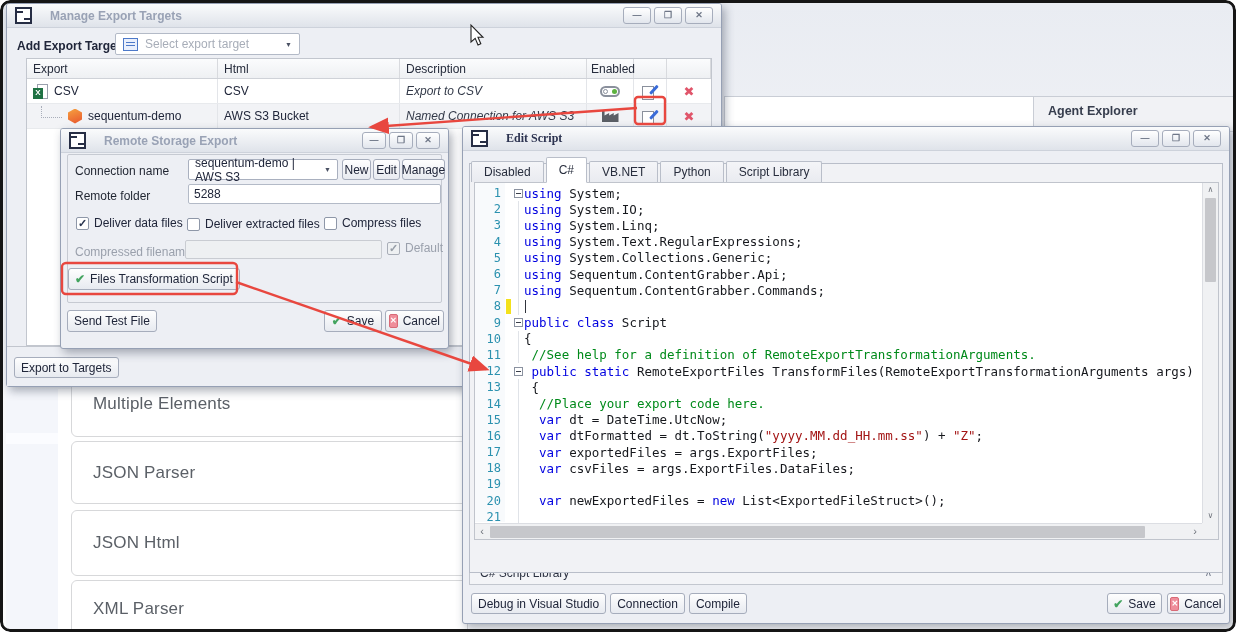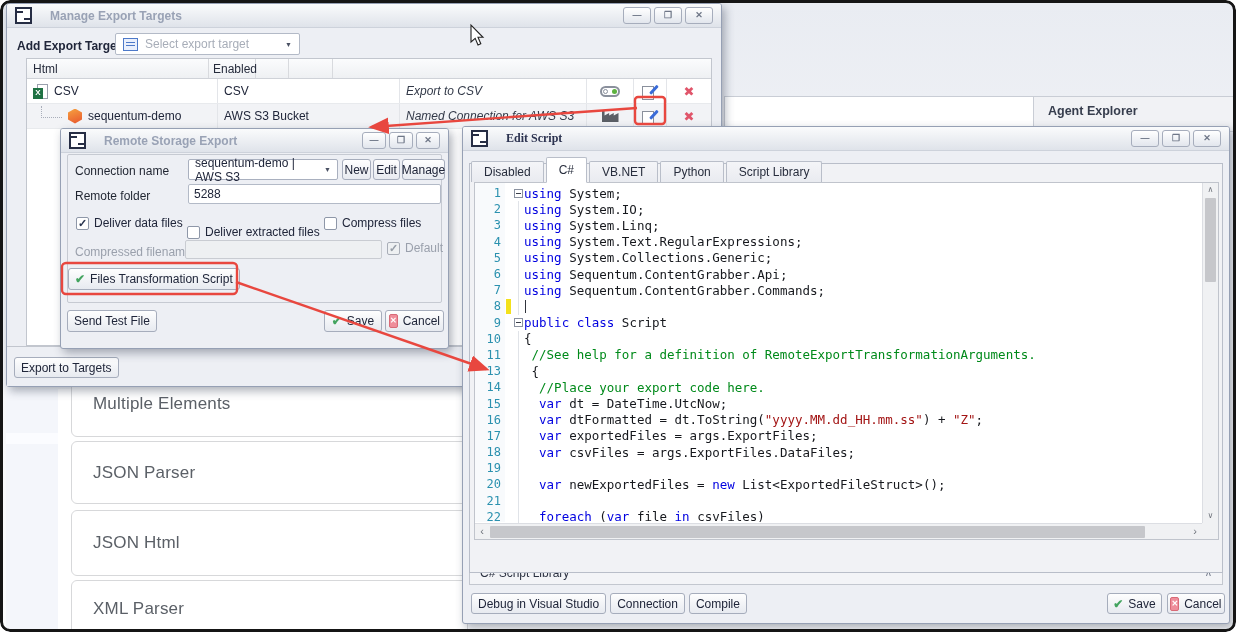--- a/index.html
+++ b/index.html
@@ -187,21 +187,23 @@
     </div>
     <div class="add-label">Add Export Target</div>
     <div class="select-drop">
       <span class="select-ic"></span>
       <span class="placeholder">Select export target</span>
       <span class="caret">▼</span>
     </div>
 
     <div class="mtable">
       <div class="mt-head">
+        <span class="c1">Export</span>
         <span class="c2">Html</span>
+        <span class="c3">Description</span>
         <span class="c4" style="width:47px;">Enabled</span>
         <span class="c5"></span>
         <span class="c6"></span>
       </div>
       <div class="mt-row">
         <span class="cell c1">
           <span class="xls">
               <span class="page"></span>
               <span class="block">X</span>
             </span>
@@ -274,21 +276,21 @@
     <button class="btn" style="position:absolute;left:312px;top:30px;width:27px;padding:0 2px;">Edit</button>
     <button class="btn" style="position:absolute;left:341px;top:30px;width:43px;padding:0 12px;">Manage</button>
 
     <div class="rlabel" style="left:14px;top:60px;">Remote folder</div>
     <input class="tinput" style="left: 127px; top: 55px; width: 253px; height: 20px;" readonly="" value="5288">
 
     <div class="cbrow" style="left:15px;top:87px;">
       <span class="cb">✓</span>
       <span>Deliver data files</span>
     </div>
-    <div class="cbrow" style="left:126px;top:96px;">
+    <div class="cbrow" style="left:126px;top:88px;">
       <span class="cb"></span>
       <span>Deliver extracted files</span>
     </div>
     <div class="cbrow" style="left:263px;top:87px;">
       <span class="cb"></span>
       <span>Compress files</span>
     </div>
 
     <div class="rlabel dis" style="left:14px;top:116px;">Compressed filename</div>
     <input class="tinput dis" style="left: 124px; top: 111px; width: 197px; height: 19px;" readonly="">
@@ -418,20 +420,28 @@
               </span>
               <span class="codetext"><span class="tk-pl">{</span></span>
             </div>
             <div class="code-line">
               <span class="ln">11</span>
               <span class="mark"></span>
               <span class="fold">
                 <span class="vl"></span>
               </span>
               <span class="codetext"><span class="tk-com"> //See help for a definition of RemoteExportTransformationArguments.</span></span>
+            </div>
+            <div class="code-line">
+              <span class="ln">12</span>
+              <span class="mark"></span>
+              <span class="fold">
+                <span class="fold-box"></span>
+              </span>
+              <span class="codetext"><span class="tk-pl"> </span><span class="tk-kw">public</span><span class="tk-pl"> </span><span class="tk-kw">static</span><span class="tk-pl"> RemoteExportFiles TransformFiles(RemoteExportTransformationArguments args)</span></span>
             </div>
             <div class="code-line">
               <span class="ln">13</span>
               <span class="mark"></span>
               <span class="fold">
                 <span class="vl"></span>
               </span>
               <span class="codetext"><span class="tk-pl"> {</span></span>
             </div>
             <div class="code-line">

